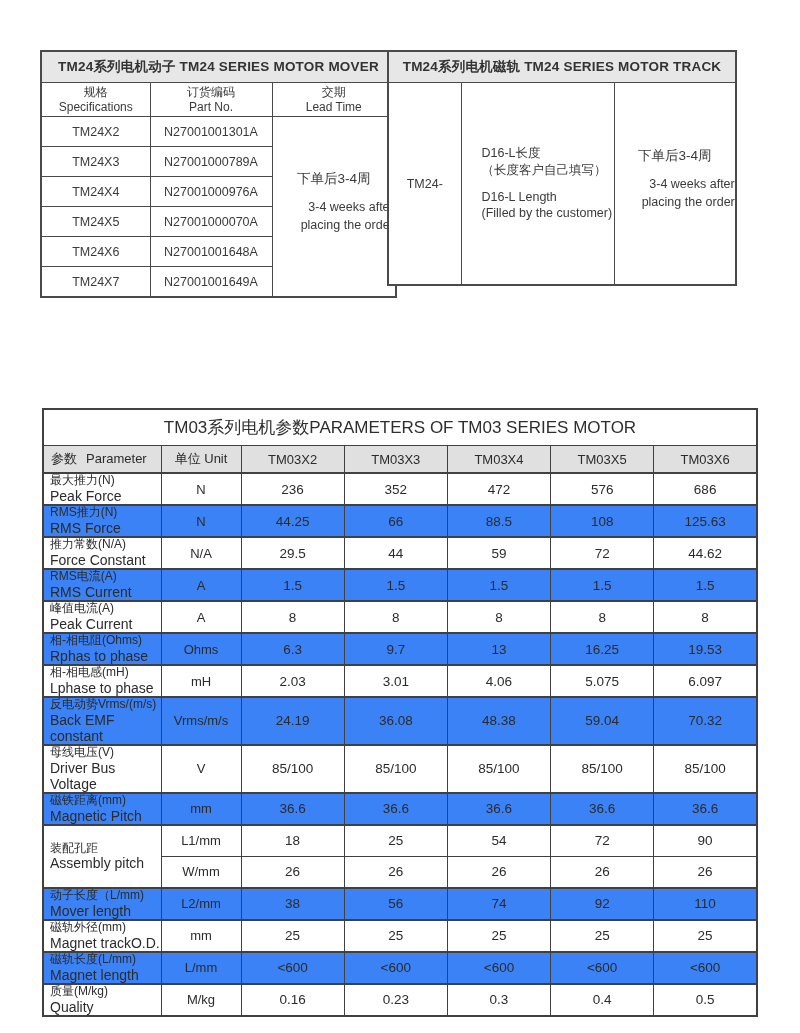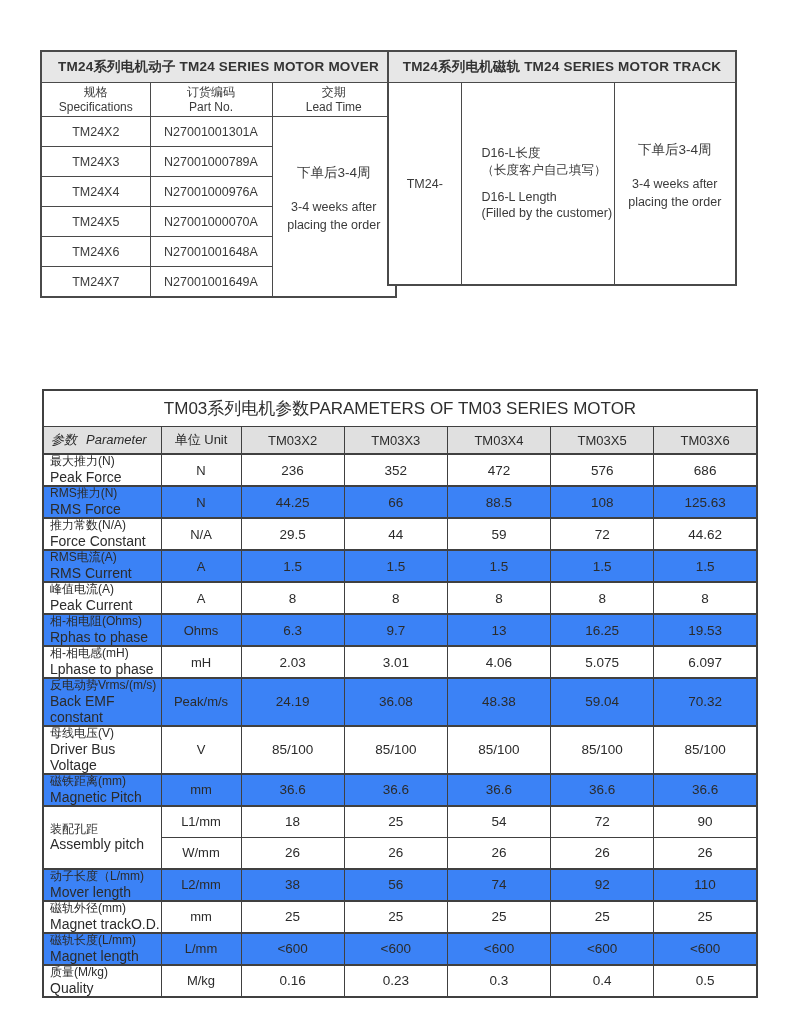--- a/index.html
+++ b/index.html
@@ -15,35 +15,35 @@
   .spec td { border:1px solid #4a4a4a; text-align:center; vertical-align:middle; padding:0; }
   .spec .title-row td {
     background:#e7e7e7; font-weight:bold; font-size:13.5px; height:30px;
     letter-spacing:.2px; color:#333;
   }
   .spec .colhead td { height:33px; font-size:12px; line-height:1.25; background:#fff; }
   .spec .colhead .zh, .spec .colhead .en { display:block; }
   .spec .body-row td { height:29px; font-size:12.5px; background:#fff; }
   .lead-cell { font-size:12.5px; line-height:1.45; }
   .lead-zh { display:block; font-size:13.5px; margin-bottom:4px; }
-  .lead-en { display:block; width:120px; margin:16px auto; }
+  .lead-en { display:block; width:120px; margin:10px auto;text-align:right; }
 
   #mover { left:40px; top:50px; width:357px; }
   #track { left:387px; top:50px; width:350px; }
   #track .body-row td { height:201px; }
   .fill-cell { text-align:left !important; padding-left:20px !important; font-size:13px; line-height:1.35; }
   .fill-cell .blk { display:block; }
   .fill-cell .gap { display:block; height:10px; }
 
   
-  #params { position:absolute; left:42px; top:389px; width:716px; border:2px solid #404040; color:#2b2b2b; }
+  #params { position:absolute; left:42px; top:408px; width:716px; border:2px solid #404040; color:#2b2b2b; }
   #params td { border:1px solid #404040; text-align:center; vertical-align:middle; padding:0; background:#fff; }
   #params .p-title td { height:35px; font-size:17px; color:#2e2e2e; background:#fff; }
   #params .p-head td { height:26px; font-size:13px; background:#e0e0e0; }
-  #params .p-head .param-head { text-align:left; padding-left:7px;font-style:italic; }
+  #params .p-head .param-head { text-align:left; padding-left:7px; }
   #params .p-head .param-head .en { margin-left:9px; }
   #params tbody tr.data-row td { height:30px; border-top-width:2px; }
   #params tbody tr.sub td { border-top-width:1px; }
   #params tr.sh td { background:#3b82f6; }
   .param-label { text-align:left !important; padding-left:6px !important; line-height:1.15;margin-top:28px; }
   .param-label .zh { display:block; font-size:12px; }
   .param-label .en { display:block; font-size:14px; }
   .unit-cell { font-size:13px; }
   .val-cell { font-size:13.5px; }
 </style>
@@ -242,21 +242,21 @@
         <td class="val-cell">3.01</td>
         <td class="val-cell">4.06</td>
         <td class="val-cell">5.075</td>
         <td class="val-cell">6.097</td>
       </tr>
       <tr class="data-row sh">
         <td class="param-label">
             <span class="zh">反电动势Vrms/(m/s)</span>
             <span class="en">Back EMF constant</span>
           </td>
-        <td class="unit-cell">Peak/m/s</td>
+        <td class="unit-cell">Vrms/m/s</td>
         <td class="val-cell">24.19</td>
         <td class="val-cell">36.08</td>
         <td class="val-cell">48.38</td>
         <td class="val-cell">59.04</td>
         <td class="val-cell">70.32</td>
       </tr>
       <tr class="data-row">
         <td class="param-label">
             <span class="zh">母线电压(V)</span>
             <span class="en">Driver Bus Voltage</span>

